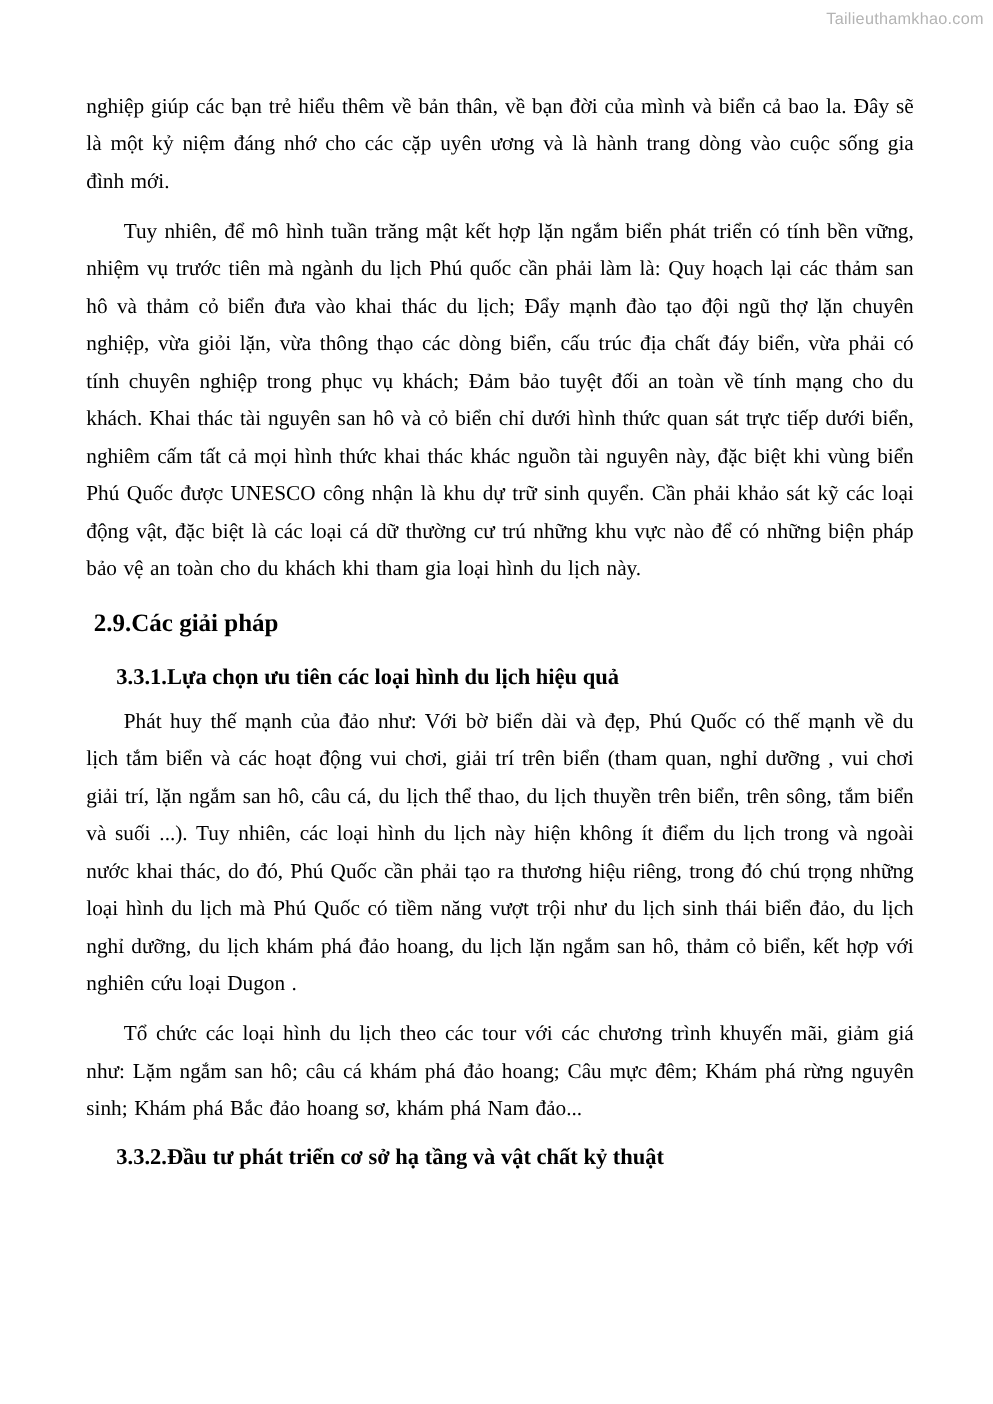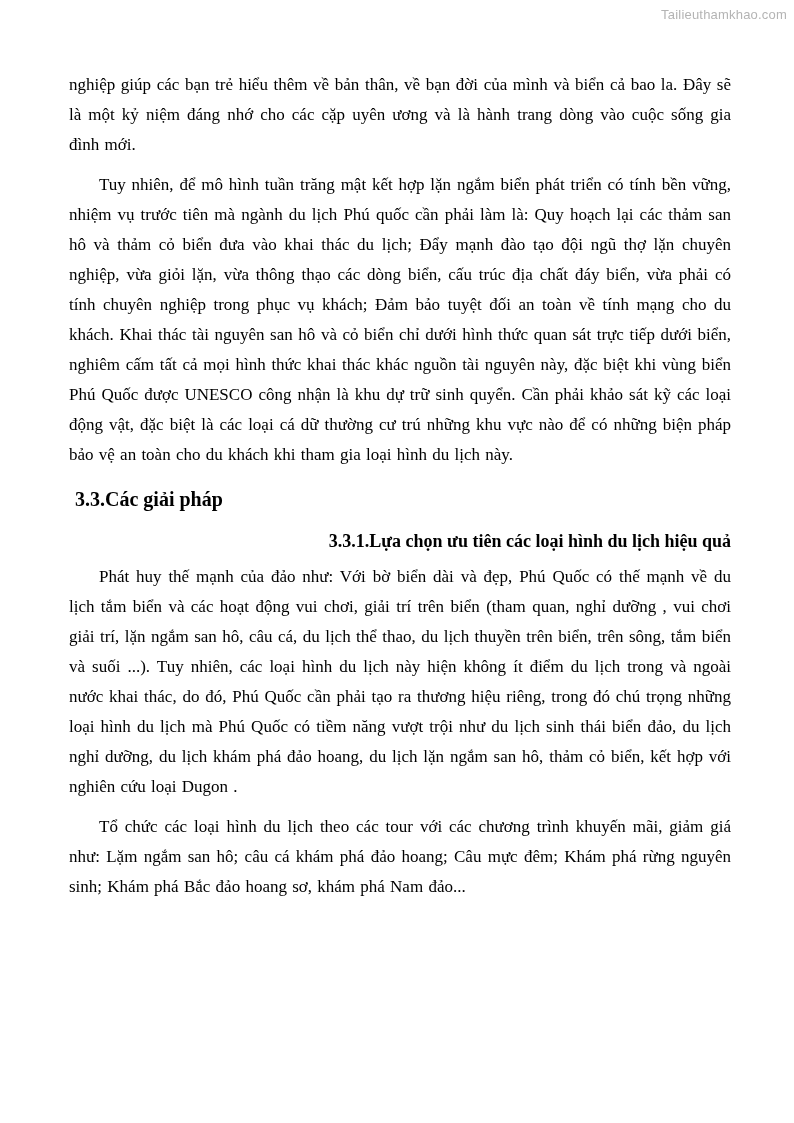--- a/index.html
+++ b/index.html
@@ -49,40 +49,40 @@
     line-height: 26px;
     margin: 16px 0 12px 0;
     padding-left: 6px;
   }
   h2.sub-heading {
     font-size: 18px;
     font-weight: bold;
     line-height: 26px;
     margin: 16px 0 8px 0;
     padding-left: 24px;
-    text-align: right;
   }
   h2.sub-heading.h-332 {
     margin-top: 10px;
   }
 </style>
 </head>
 <body>
 
 <div class="watermark">Tailieuthamkhao.com</div>
 
 <div class="doc-content">
 
   <p class="body-par no-indent">nghiệp giúp các bạn trẻ hiểu thêm về bản thân, về bạn đời của mình và biển cả bao la. Đây sẽ là một kỷ niệm đáng nhớ cho các cặp uyên ương và là hành trang dòng vào cuộc sống gia đình mới.</p>
 
   <p class="body-par">Tuy nhiên, để mô hình tuần trăng mật kết hợp lặn ngắm biển phát triển có tính bền vững, nhiệm vụ trước tiên mà ngành du lịch Phú quốc cần phải làm là: Quy hoạch lại các thảm san hô và thảm cỏ biển đưa vào khai thác du lịch; Đẩy mạnh đào tạo đội ngũ thợ lặn chuyên nghiệp, vừa giỏi lặn, vừa thông thạo các dòng biển, cấu trúc địa chất đáy biển, vừa phải có tính chuyên nghiệp trong phục vụ khách; Đảm bảo tuyệt đối an toàn về tính mạng cho du khách. Khai thác tài nguyên san hô và cỏ biển chỉ dưới hình thức quan sát trực tiếp dưới biển, nghiêm cấm tất cả mọi hình thức khai thác khác nguồn tài nguyên này, đặc biệt khi vùng biển Phú Quốc được UNESCO công nhận là khu dự trữ sinh quyển. Cần phải khảo sát kỹ các loại động vật, đặc biệt là các loại cá dữ thường cư trú những khu vực nào để có những biện pháp bảo vệ an toàn cho du khách khi tham gia loại hình du lịch này.</p>
 
-  <h1 class="sec-heading">3.3.Các giải pháp</h1>
+  <h1 class="sec-heading">2.9.Các giải pháp</h1>
 
   <h2 class="sub-heading">3.3.1.Lựa chọn ưu tiên các loại hình du lịch hiệu quả</h2>
 
   <p class="body-par">Phát huy thế mạnh của đảo như: Với bờ biển dài và đẹp, Phú Quốc có thế mạnh về du lịch tắm biển và các hoạt động vui chơi, giải trí trên biển (tham quan, nghỉ dưỡng , vui chơi giải trí, lặn ngắm san hô, câu cá, du lịch thể thao, du lịch thuyền trên biển, trên sông, tắm biển và suối ...). Tuy nhiên, các loại hình du lịch này hiện không ít điểm du lịch trong và ngoài nước khai thác, do đó, Phú Quốc cần phải tạo ra thương hiệu riêng, trong đó chú trọng những loại hình du lịch mà Phú Quốc có tiềm năng vượt trội như du lịch sinh thái biển đảo, du lịch nghỉ dưỡng, du lịch khám phá đảo hoang, du lịch lặn ngắm san hô, thảm cỏ biển, kết hợp với nghiên cứu loại Dugon .</p>
 
   <p class="body-par">Tổ chức các loại hình du lịch theo các tour với các chương trình khuyến mãi, giảm giá như: Lặm ngắm san hô; câu cá khám phá đảo hoang; Câu mực đêm; Khám phá rừng nguyên sinh; Khám phá Bắc đảo hoang sơ, khám phá Nam đảo...</p>
 
+  <h2 class="sub-heading h-332">3.3.2.Đầu tư phát triển cơ sở hạ tầng và vật chất kỷ thuật</h2>
 
 
 </div>
 
 </body></html>

